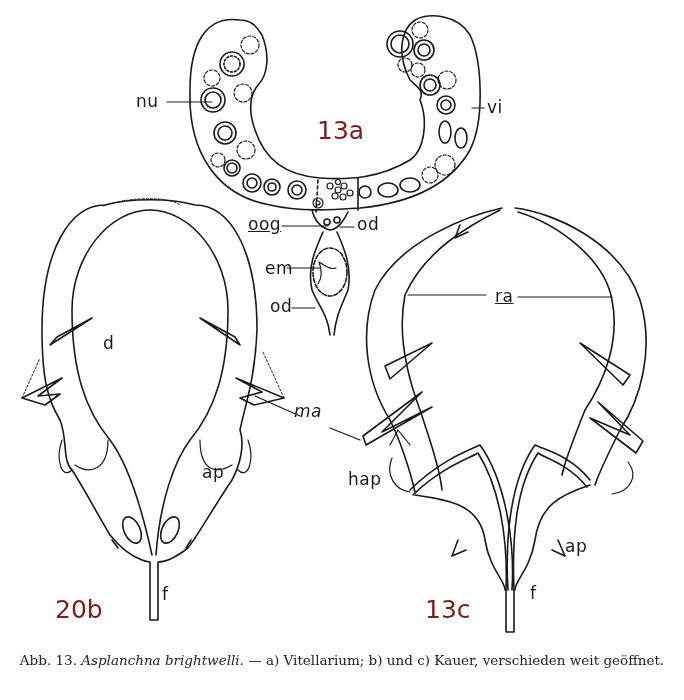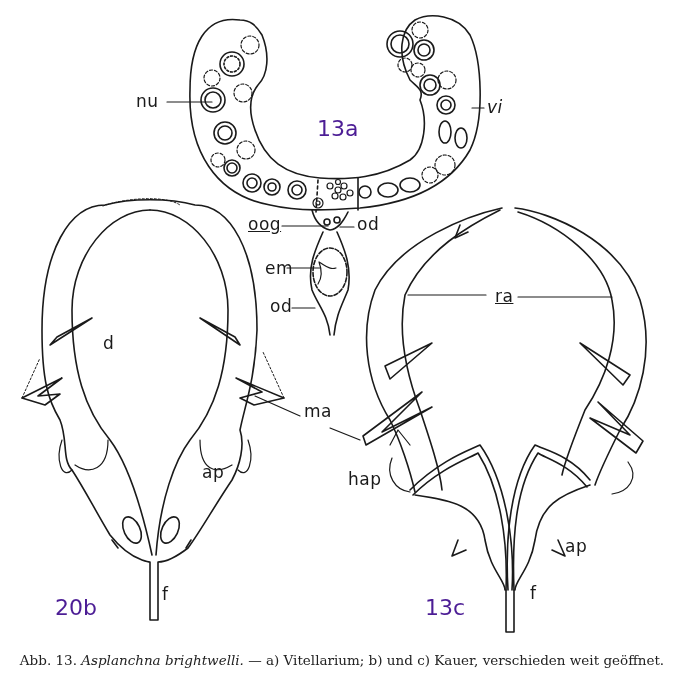--- a/index.html
+++ b/index.html
@@ -1,19 +1,19 @@
 <!DOCTYPE html>
 <html><head>
 <meta charset="utf-8">
 <style>
   html, body { margin:0; padding:0; background:#ffffff; }
   body { width:684px; height:700px; position:relative; overflow:hidden; font-family:"DejaVu Sans", sans-serif; }
   #figure { position:absolute; left:0; top:0; width:684px; height:640px; }
   .lbl { position:absolute; font-family:"DejaVu Sans", sans-serif; font-size:17px; color:#1a1a1a; line-height:1; letter-spacing:0.5px;text-align:center; }
-  .panel { position:absolute; font-family:"DejaVu Sans", sans-serif; font-size:22px; color:#4c1d95; line-height:1; }
+  .panel { position:absolute; font-family:"DejaVu Sans", sans-serif; font-size:25px; color:#7f1d1d; line-height:1; }
   #caption { position:absolute; left:0; top:652px; width:684px; text-align:center; font-family:"DejaVu Serif", serif; font-size:13.5px; color:#222; }
   #caption i { font-style:italic; }
 </style>
 </head>
 <body>
 
 <div id="figure">
   <svg width="684" height="640" viewBox="0 0 684 640" xmlns="http://www.w3.org/2000/svg">
     <g fill="none" stroke="#1a1a1a" stroke-width="1.6" stroke-linecap="round" stroke-linejoin="round">
 
@@ -156,29 +156,29 @@
       </g>
       <line x1="476" y1="560" x2="490" y2="570" stroke-width="0"></line>
 
       <line x1="390" y1="494" x2="405" y2="494" stroke-width="0"></line>
     </g>
   </svg>
 
   
   <div class="panel" style="left:317px; top:118px;">13a</div>
   <div class="lbl" style="left:136px; top:93px;">nu</div>
-  <div class="lbl" style="left:487px; top:99px;font-style:italic;">vi</div>
+  <div class="lbl" style="left:487px; top:99px;">vi</div>
   <div class="lbl" style="left:248px; top:216px;text-decoration:underline;">oog</div>
   <div class="lbl" style="left:357px; top:216px;">od</div>
   <div class="lbl" style="left:265px; top:260px;">em</div>
   <div class="lbl" style="left:270px; top:298px;">od</div>
 
   
   <div class="lbl" style="left:103px; top:335px;">d</div>
-  <div class="lbl" style="left:304px; top:403px;">ma</div>
+  <div class="lbl" style="left:294px; top:403px;font-style:italic;">ma</div>
   <div class="lbl" style="left:202px; top:464px;">ap</div>
   <div class="lbl" style="left:162px; top:586px;">f</div>
   <div class="panel" style="left:55px; top:597px;">20b</div>
 
   
   <div class="lbl" style="left:495px; top:288px;text-decoration:underline;">ra</div>
   <div class="lbl" style="left:348px; top:471px;">hap</div>
   <div class="lbl" style="left:565px; top:538px;">ap</div>
   <div class="lbl" style="left:530px; top:585px;">f</div>
   <div class="panel" style="left:425px; top:597px;">13c</div>

